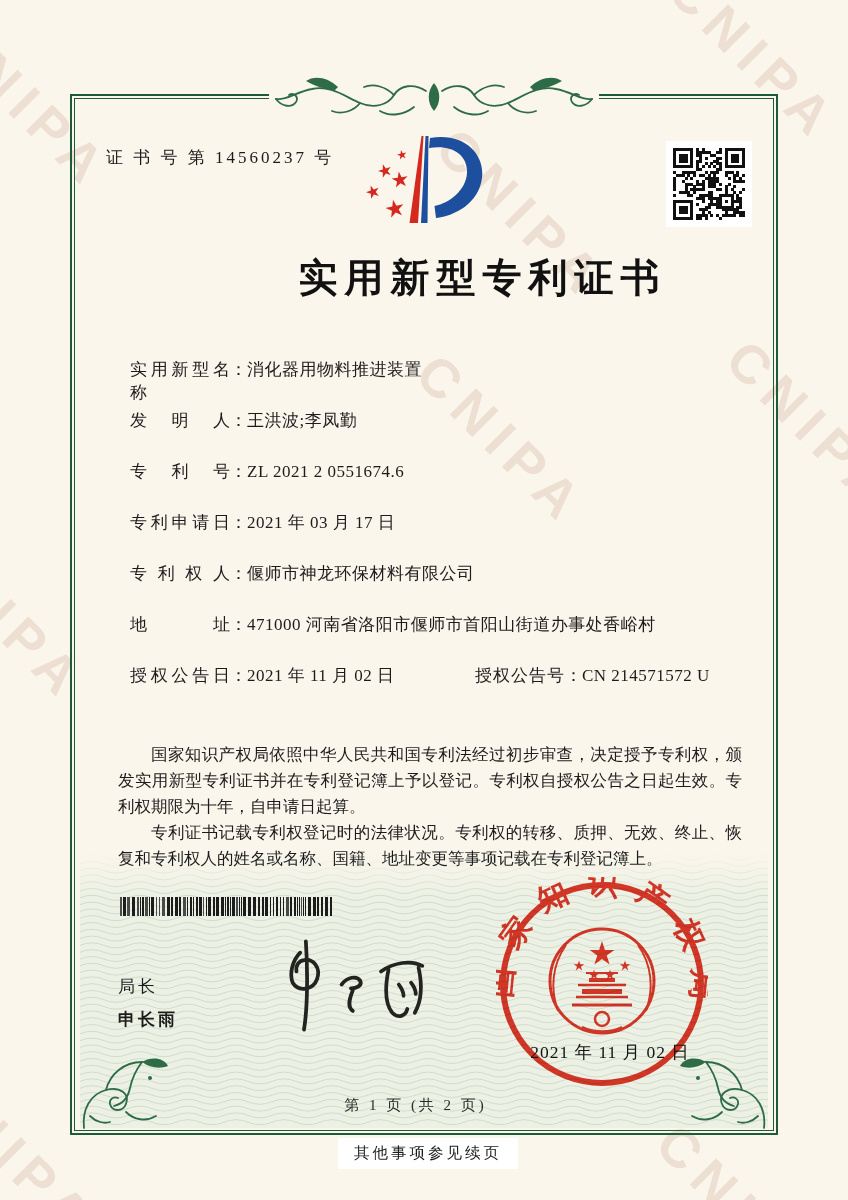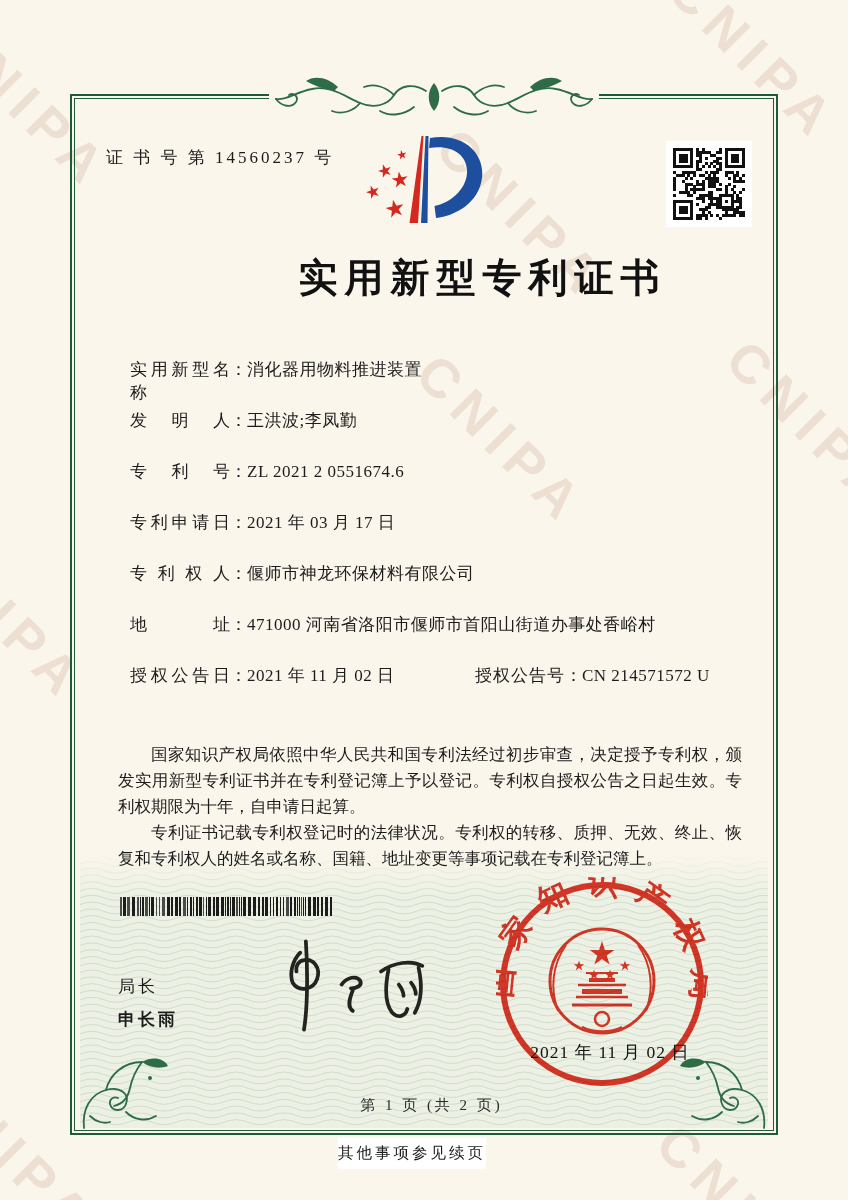--- a/index.html
+++ b/index.html
@@ -36,23 +36,23 @@
       text-align:justify;z-index:4;margin-top:48px;}
   .paras p{margin:0;text-indent:2em;}
   .barcode{position:absolute;left:120px;top:897px;z-index:4;}
   .signer-title{position:absolute;left:118px;top:975px;font-size:17px;letter-spacing:3px;z-index:5;font-family:Liberation Mono, monospace;}
   .signer-name{position:absolute;left:118px;top:1008px;font-size:17px;letter-spacing:3px;z-index:5;font-weight:bold;}
   .signature{position:absolute;left:250px;top:932px;z-index:5;}
   .seal{position:absolute;left:496px;top:877px;z-index:6;mix-blend-mode:multiply;opacity:.93;}
   .sealtext{font-family:"Liberation Serif","DejaVu Serif",serif;font-weight:bold;}
   .sealdate{position:absolute;left:512px;top:1040px;width:196px;text-align:center;font-size:17.5px;
       letter-spacing:1px;z-index:7;color:#141414;}
-  .pagefoot{position:absolute;left:70px;top:1096px;width:723px;text-align:center;font-size:15px;
+  .pagefoot{position:absolute;left:54px;top:1096px;width:723px;text-align:center;font-size:15px;
       letter-spacing:3px;z-index:4;color:#2b2b2b;}
-  .contnote{position:absolute;left:338px;top:1138px;background:#ffffff;padding:5px 0;
+  .contnote{position:absolute;left:338px;top:1138px;background:#ffffff;padding:5px 16px;
       font-size:15.5px;letter-spacing:3px;z-index:4;}
 </style>
 </head>
 <body>
 
 <svg width="0" height="0" style="position:absolute">
   <defs>
     <path id="ustar" d="M0,-1 L0.2245,-0.309 L0.9511,-0.309 L0.3633,0.1181 L0.5878,0.809 L0,0.382 L-0.5878,0.809 L-0.3633,0.1181 L-0.9511,-0.309 L-0.2245,-0.309 Z"></path>
   </defs>
 </svg>

